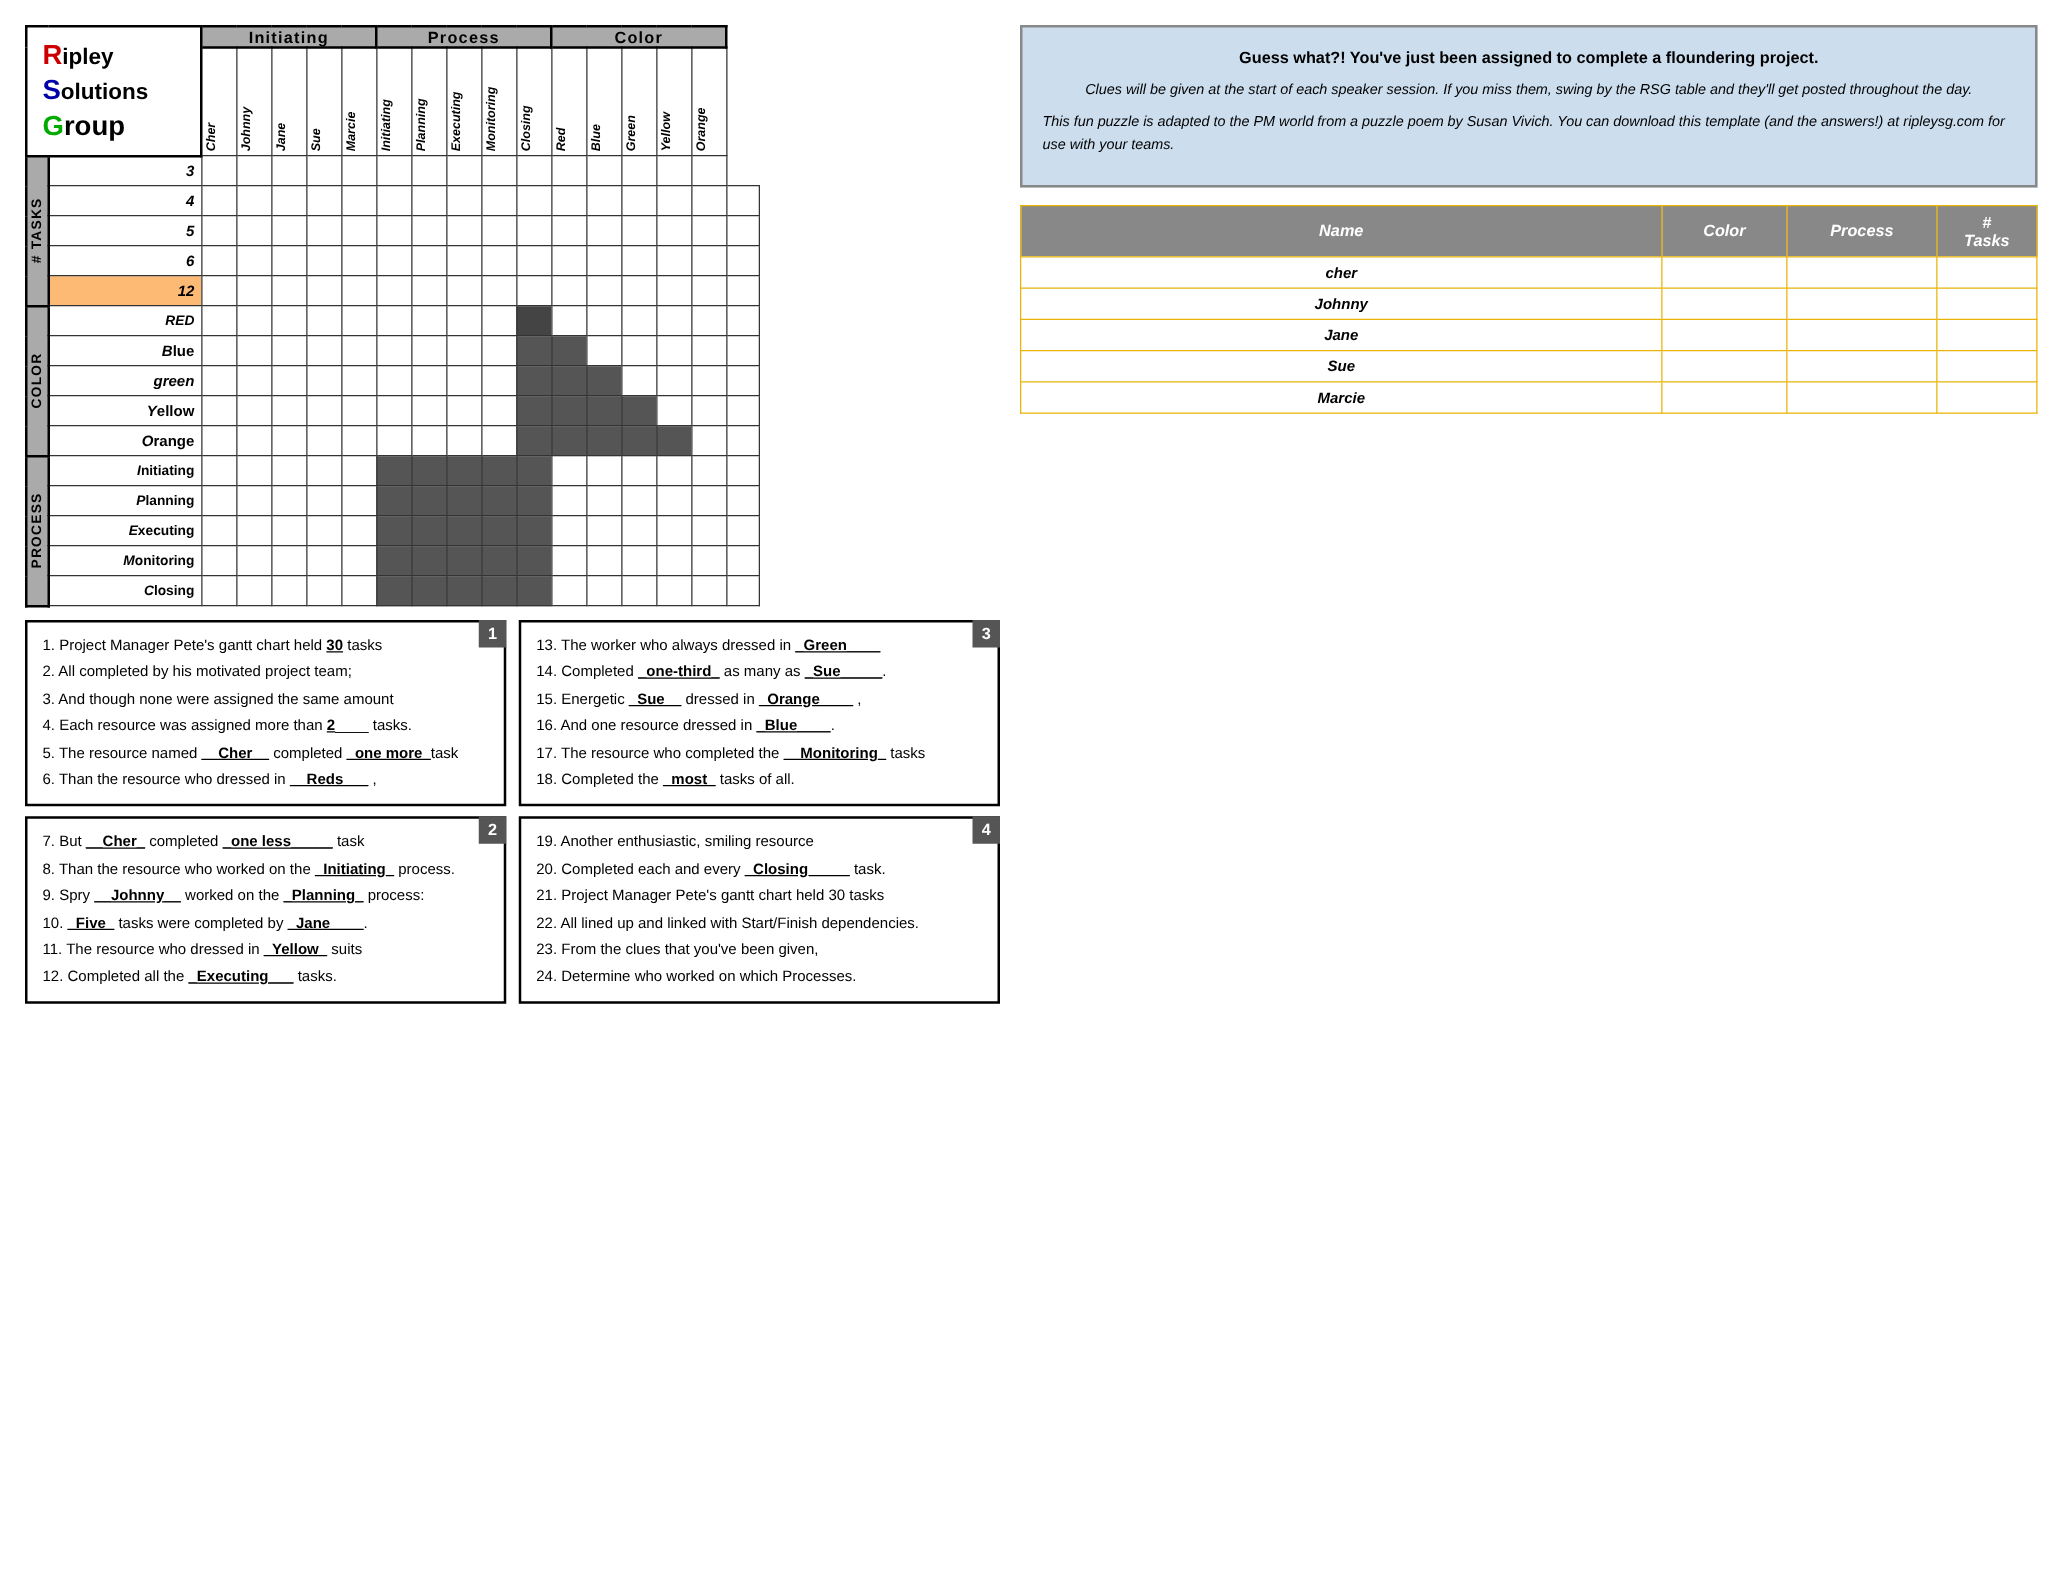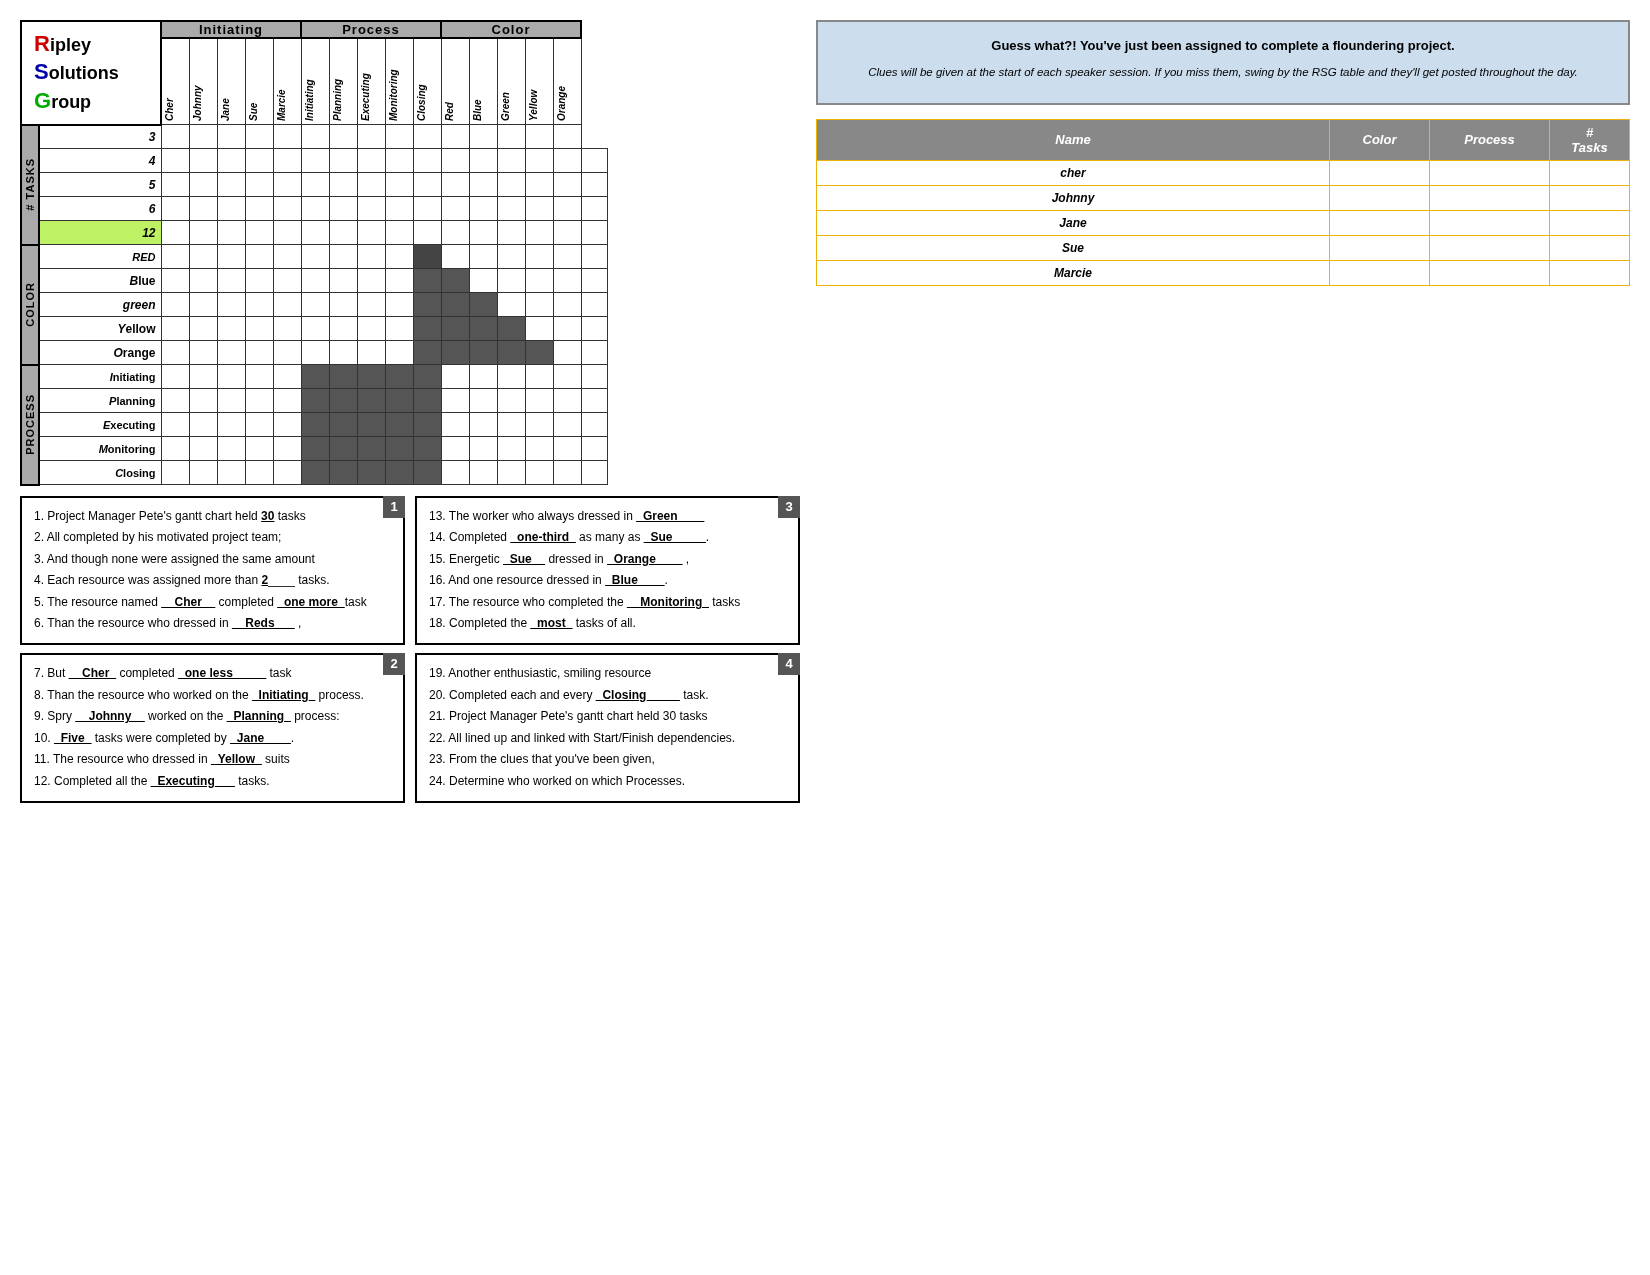--- a/index.html
+++ b/index.html
@@ -141,21 +141,21 @@
   <div class="left-section">
 
     <table class="full-grid" style="border-collapse:collapse; margin-bottom:6px;">
       <thead>
 
         <tr>
           <td rowspan="2" colspan="2" style="border:2px solid #000; width:140px; vertical-align:middle; padding:4px 6px; background:#fff;">
             <div class="logo-inner">
               <span style="color:#c00; font-size:22px; font-weight:bold;">R</span><span style="font-size:18px; font-weight:bold;">ipley</span><br>
               <span style="color:#00a; font-size:22px; font-weight:bold;">S</span><span style="font-size:18px; font-weight:bold;">olutions</span><br>
-              <span style="color:#0a0; font-size:22px; font-weight:bold;">G</span><span style="font-size:18px; font-weight:bold;">roup</span>
+              <span style="color:#0a0; font-size:22px; font-weight:bold;">G</span><span style="font-size:22px; font-weight:bold;">roup</span>
             </div>
           </td>
           <td colspan="5" style="background:#aaa; text-align:center; font-weight:bold; font-size:13px; border:2px solid #000; letter-spacing:1px;"><span>Initiating</span></td>
           <td colspan="5" style="background:#aaa; text-align:center; font-weight:bold; font-size:13px; border:2px solid #000; letter-spacing:1px;"><span>Process</span></td>
           <td colspan="5" style="background:#aaa; text-align:center; font-weight:bold; font-size:13px; border:2px solid #000; letter-spacing:1px;"><span>Color</span></td>
         </tr>
 
         <tr>
 
           <td style="border:1px solid #333; width:28px; padding:0; background:#fff;">
@@ -281,21 +281,21 @@
           <td style="border:1px solid #333;" class="cell-empty"></td>
           <td style="border:1px solid #333;" class="cell-empty"></td>
           <td style="border:1px solid #333;" class="cell-empty"></td>
           <td style="border:1px solid #333;" class="cell-empty"></td>
           <td style="border:1px solid #333;" class="cell-empty"></td>
           <td style="border:1px solid #333;" class="cell-empty"></td>
           <td style="border:1px solid #333;" class="cell-empty"></td>
           <td style="border:1px solid #333;" class="cell-empty"></td>
         </tr>
         <tr>
-          <td style="text-align:right; font-style:italic; font-weight:bold; font-size:12px; padding-right:5px; border:1px solid #333; background:#bef264;margin-left:35px;">12</td>
+          <td style="text-align:right; font-style:italic; font-weight:bold; font-size:12px; padding-right:5px; border:1px solid #333; background:#fdba74;margin-left:35px;">12</td>
           <td style="border:1px solid #333;" class="cell-empty"></td>
           <td style="border:1px solid #333;" class="cell-empty"></td>
           <td style="border:1px solid #333;" class="cell-empty"></td>
           <td style="border:1px solid #333;" class="cell-empty"></td>
           <td style="border:1px solid #333;" class="cell-empty"></td>
           <td style="border:1px solid #333;" class="cell-empty"></td>
           <td style="border:1px solid #333;" class="cell-empty"></td>
           <td style="border:1px solid #333;" class="cell-empty"></td>
           <td style="border:1px solid #333;" class="cell-empty"></td>
           <td style="border:1px solid #333;" class="cell-empty"></td>
@@ -553,20 +553,21 @@
       </div>
     </div>
 
   </div>
 
   <div class="right-section">
 
     <div class="info-box">
       <div class="title">Guess what?! You've just been assigned to complete a floundering project.</div>
       <p class="italic-note">Clues will be given at the start of each speaker session.  If you miss them, swing by the RSG table and they'll get posted throughout the day.</p>
+      <p class="adapt-note">This fun puzzle is adapted to the PM world from a puzzle poem by Susan Vivich.  You can download this template (and the answers!) at ripleysg.com for use with your teams.</p>
     </div>
 
     <table class="answer-table">
       <thead>
         <tr>
           <th style="background:#888; color:#fff; font-size:13px; padding:5px 20px;"><span style="font-style:italic; font-weight:bold;">N</span>ame</th>
           <th style="background:#888; color:#fff; font-size:13px; padding:5px 20px;"><span style="font-style:italic; font-weight:bold;">C</span>olor</th>
           <th style="background:#888; color:#fff; font-size:13px; padding:5px 20px;"><span style="font-style:italic; font-weight:bold;">P</span>rocess</th>
           <th style="background:#888; color:#fff; font-size:13px; padding:5px 20px;"># <span style="font-style:italic; font-weight:bold;">T</span>asks</th>
         </tr>

